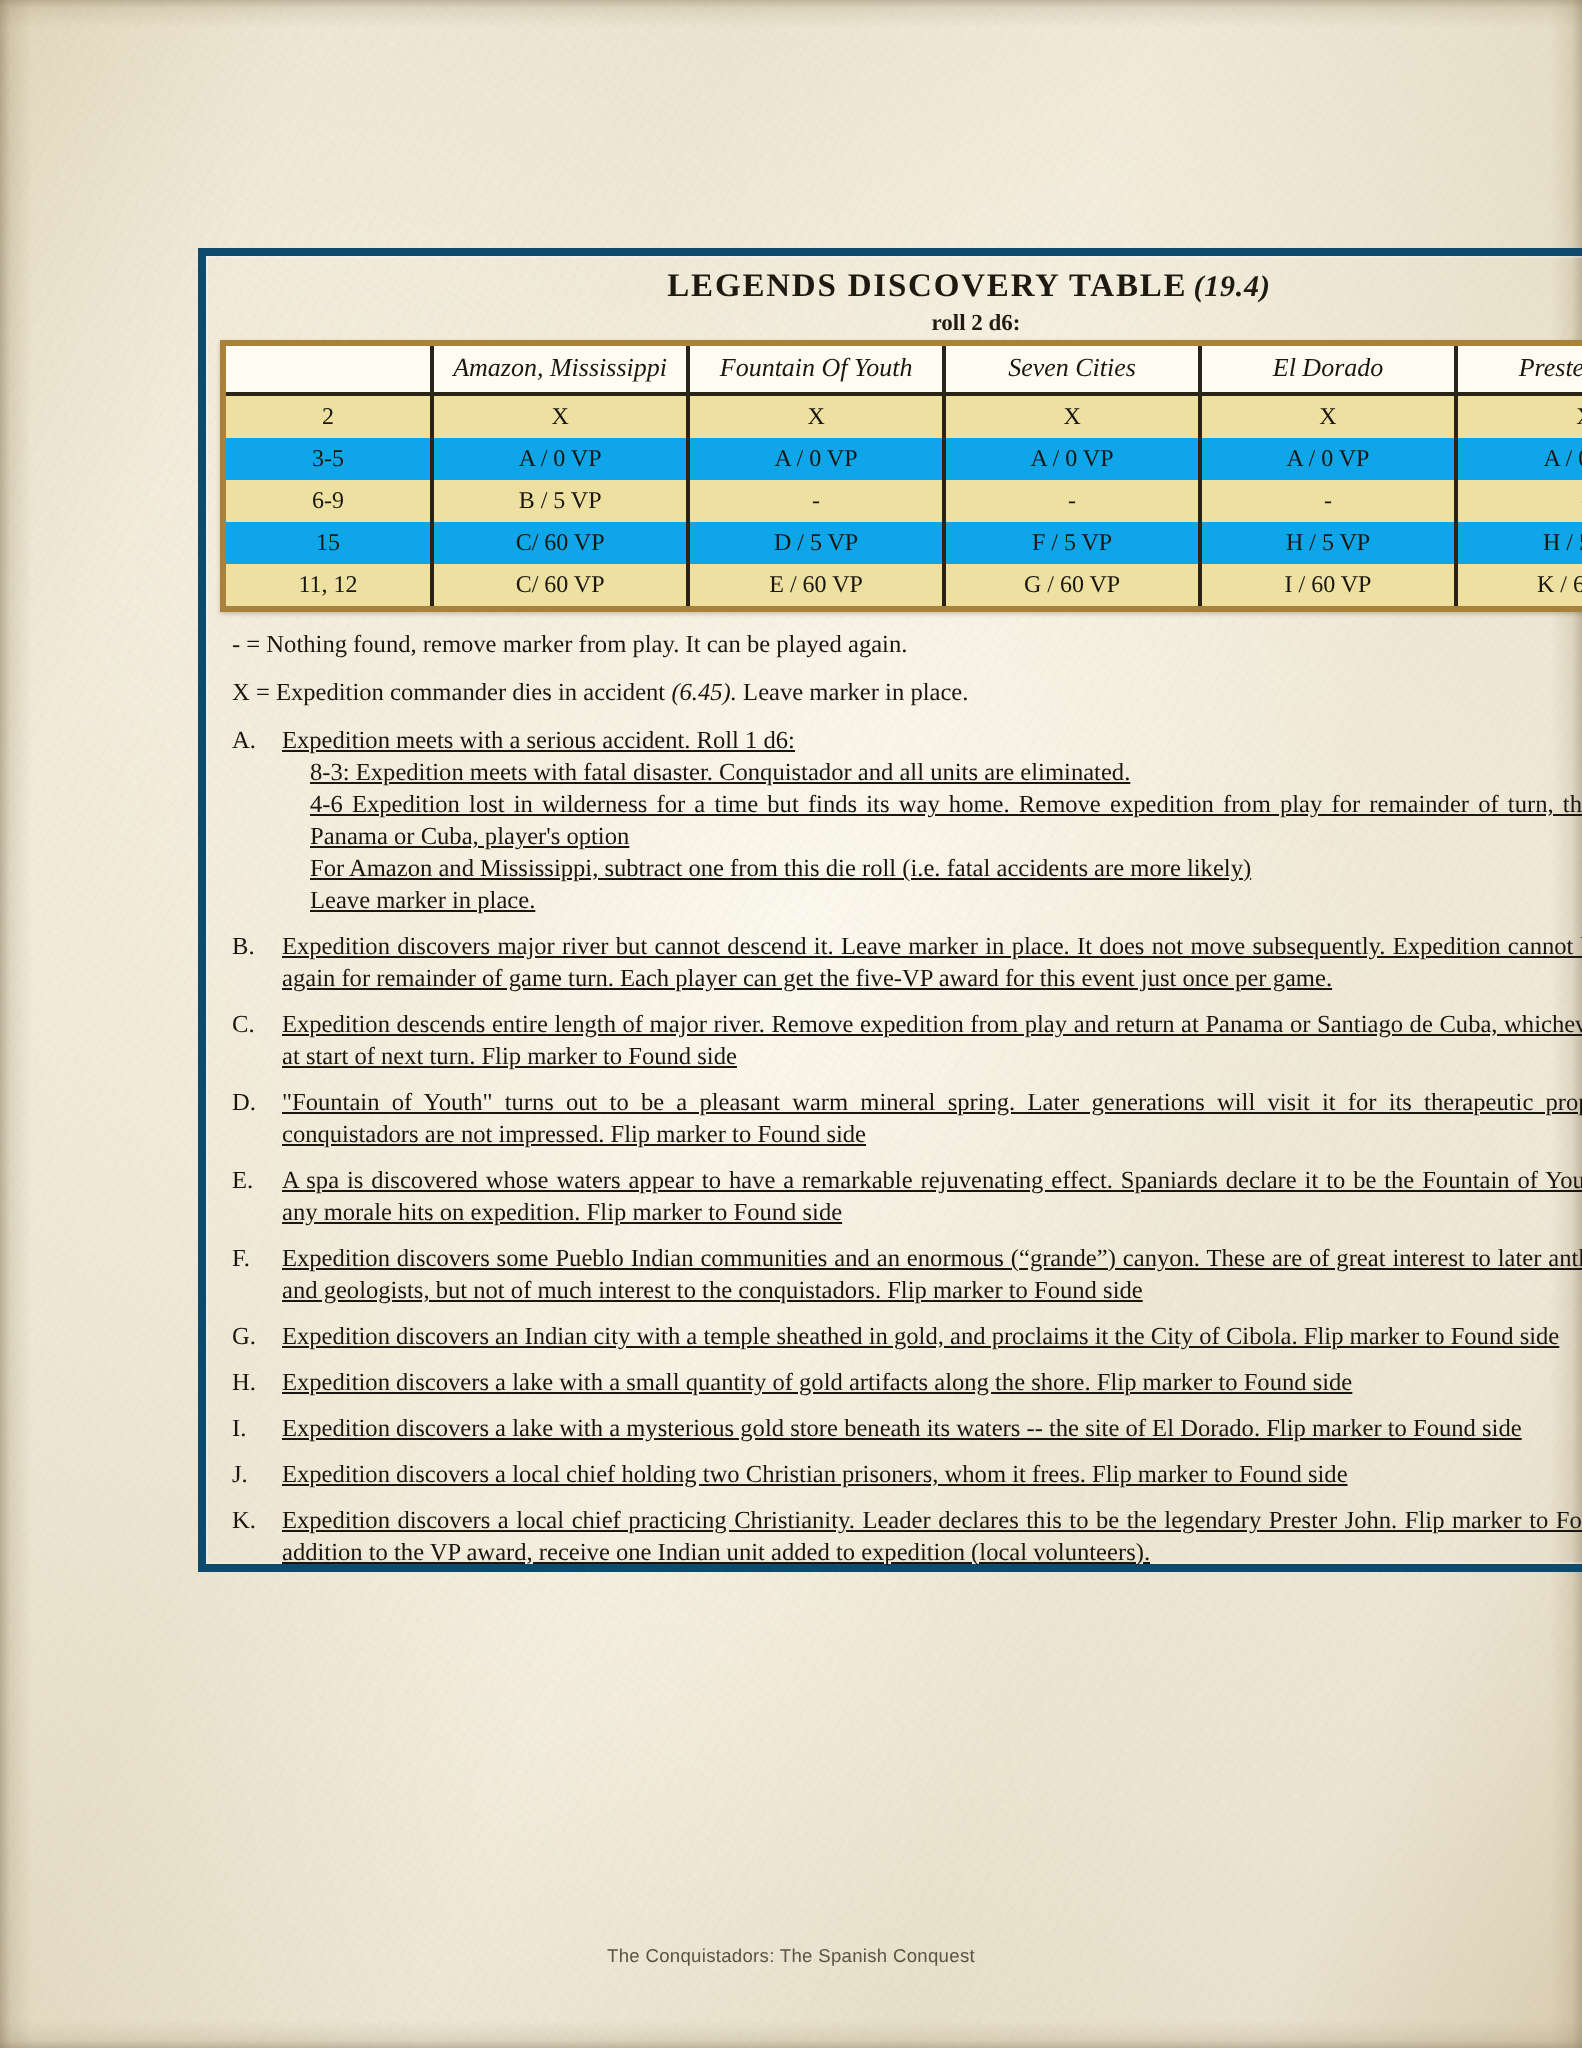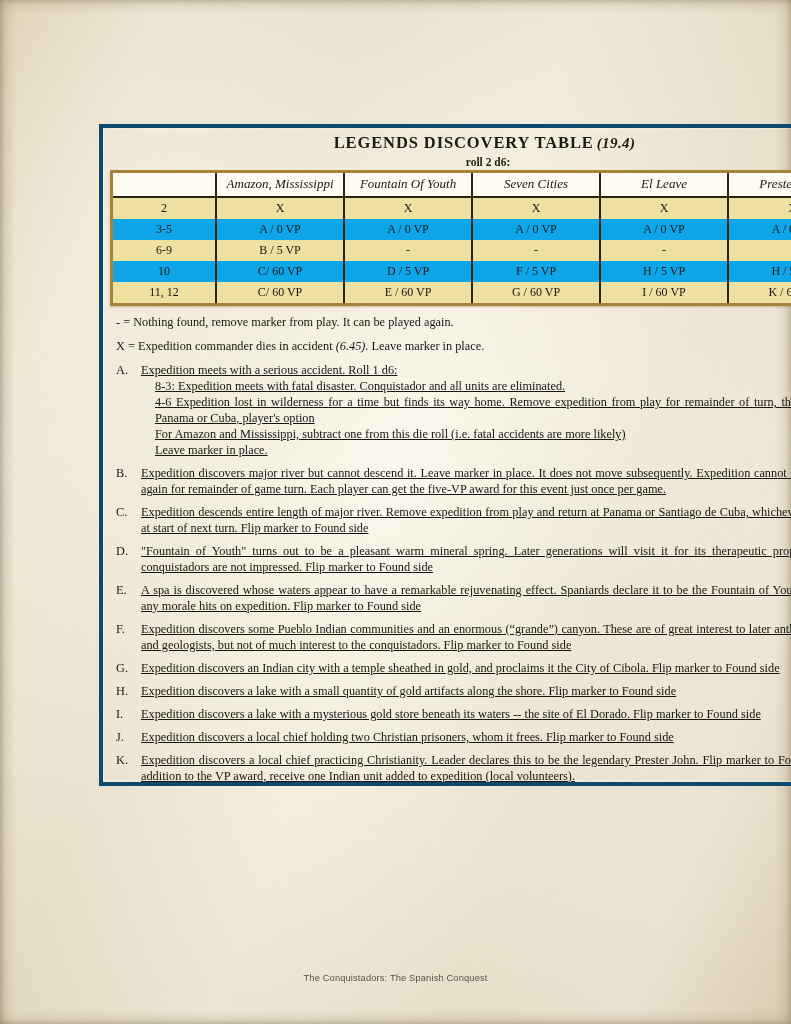--- a/index.html
+++ b/index.html
@@ -199,21 +199,21 @@
   <div class="roll-label">roll 2 d6:</div>
 
   <div class="tbl-frame">
     <table class="legends">
       <thead>
         <tr>
           <th class="col-roll"></th>
           <th>Amazon, Mississippi</th>
           <th>Fountain Of Youth</th>
           <th>Seven Cities</th>
-          <th>El Leave</th>
+          <th>El Dorado</th>
           <th>Prester John</th>
         </tr>
       </thead>
       <tbody id="tbl-body">
           <tr class="row-odd">
             <td class="col-roll">2</td>
             <td>X</td>
             <td>X</td>
             <td>X</td>
             <td>X</td>
@@ -229,21 +229,21 @@
           </tr>
           <tr class="row-odd">
             <td class="col-roll">6-9</td>
             <td>B / 5 VP</td>
             <td>-</td>
             <td>-</td>
             <td>-</td>
             <td>-</td>
           </tr>
           <tr class="row-even">
-            <td class="col-roll">10</td>
+            <td class="col-roll">15</td>
             <td>C/ 60 VP</td>
             <td>D /  5 VP</td>
             <td>F / 5 VP</td>
             <td>H / 5 VP</td>
             <td>H / 5 VP</td>
           </tr>
           <tr class="row-odd">
             <td class="col-roll">11, 12</td>
             <td>C/ 60 VP</td>
             <td>E / 60 VP</td>

